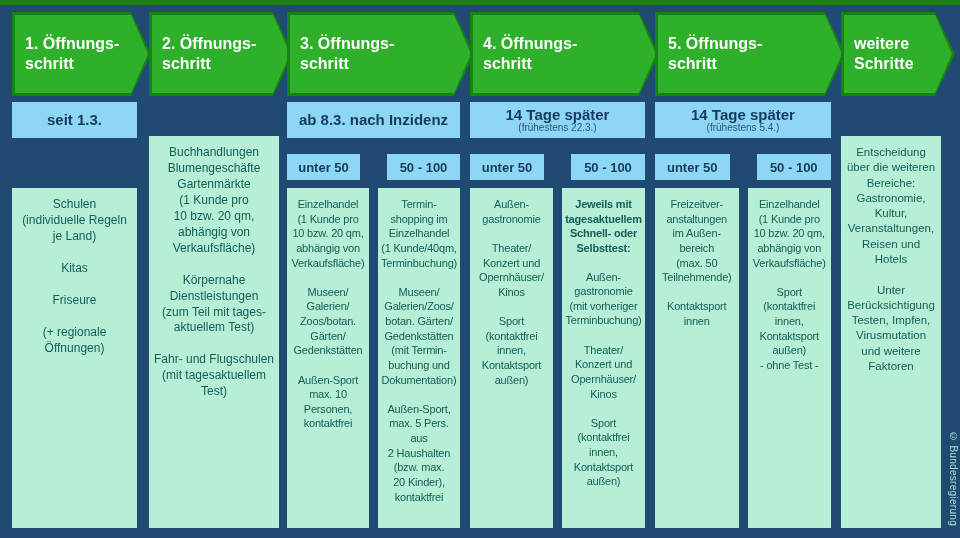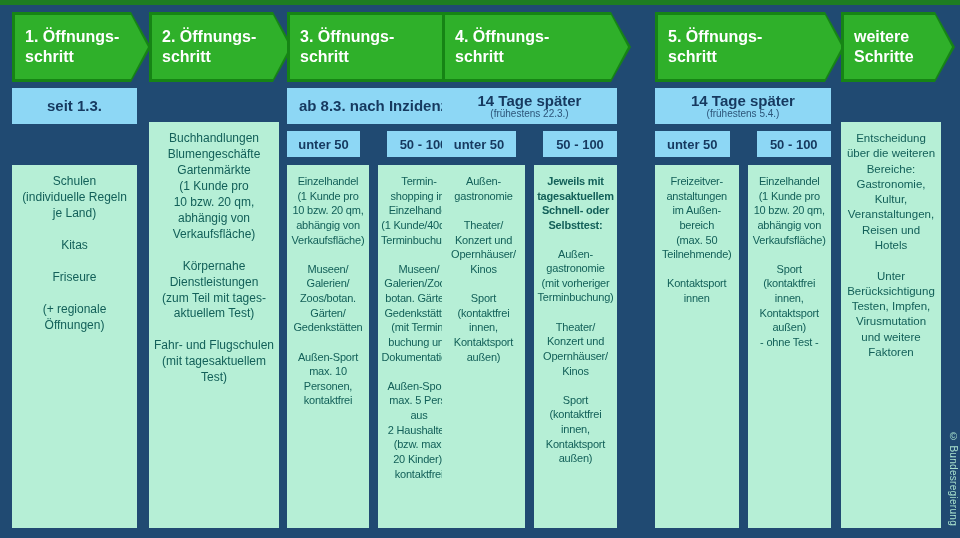--- a/index.html
+++ b/index.html
@@ -19,45 +19,45 @@
     background:var(--background);
     overflow:hidden;
   }
   .stage{position:relative;width:960px;height:538px;background:var(--background);}
   .top-strip{position:absolute;top:0;left:0;right:0;height:5px;background:var(--top-strip-green);}
 
   .col{position:absolute;top:12px;bottom:10px;display:flex;flex-direction:column;}
   .col-1{left:12px;width:125px;}
   .col-2{left:149px;width:130px;}
   .col-3{left:287px;width:173px;}
-  .col-4{left:442px;width:175px;}
+  .col-4{left:470px;width:175px;}
   .col-5{left:655px;width:176px;}
   .col-6{left:841px;width:100px;}
 
   
   .arrow{
-    flex:none;height:70px;margin-bottom:6px;position:relative;
+    flex:none;height:84px;margin-bottom:6px;position:relative;
     width:calc(100% + 14px);
     background:var(--arrow-border);
     clip-path:polygon(0 0, calc(100% - 20px) 0, 100% 50%, calc(100% - 20px) 100%, 0 100%);
   }
   .arrow-fill{
     position:absolute;inset:3px;
     background:var(--arrow-green);
     clip-path:polygon(0 0, calc(100% - 17px) 0, 100% 50%, calc(100% - 17px) 100%, 0 100%);
     display:flex;align-items:center;
   }
   .arrow-label{
     color:#fff;font-weight:700;font-size:16px;line-height:1.25;
     padding:0 26px 0 10px;white-space:pre-line;
   }
 
   
   .timing{
-    flex:none;height:36px;margin-bottom:7px;background:var(--light-blue);
+    flex:none;height:36px;margin-bottom:16px;background:var(--light-blue);
     display:flex;flex-direction:column;align-items:center;justify-content:center;
     text-align:center;color:var(--navy-text);
   }
   .timing-main{font-weight:700;font-size:15px;line-height:1.05;}
   .timing-note{font-weight:400;font-size:10px;line-height:1.1;color:#2c5579;}
 
   
   .row2{flex:none;height:26px;margin-bottom:8px;display:grid;grid-template-columns:1fr;gap:27px;}
   .split .row2{grid-template-columns:1fr 1fr;}
   .badge{

